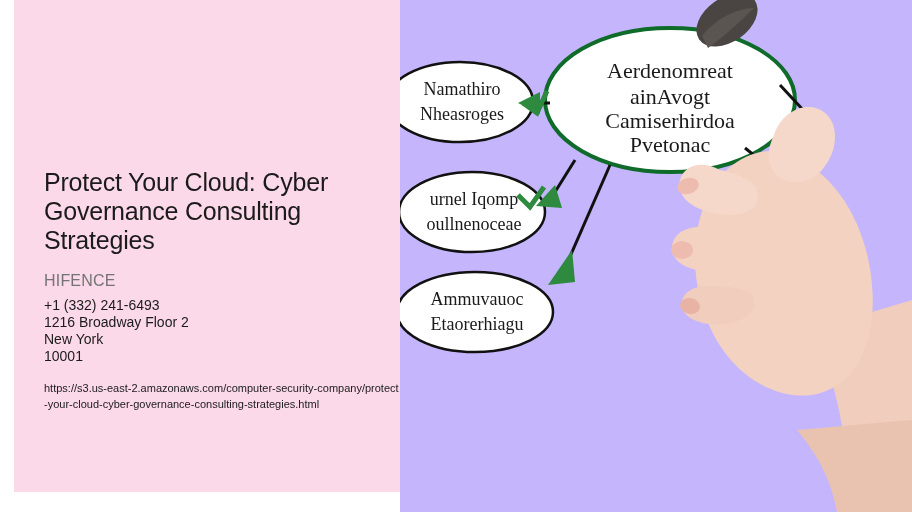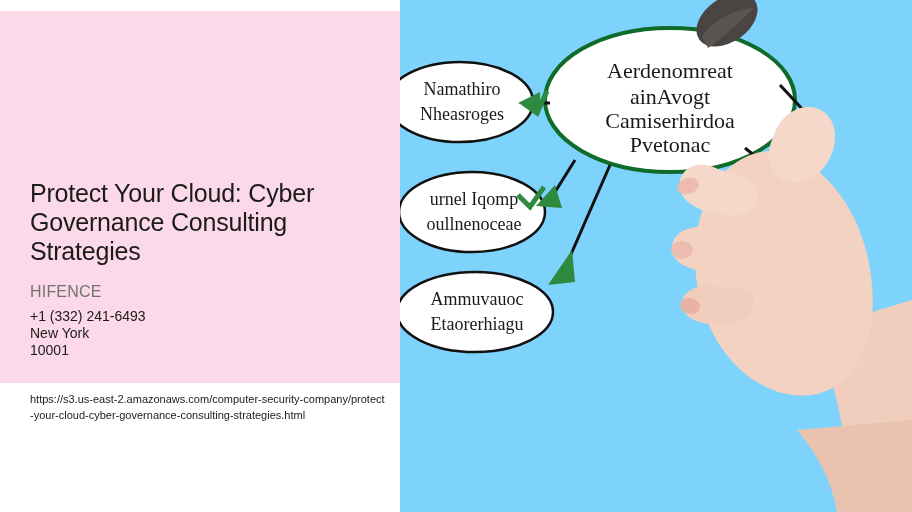--- a/index.html
+++ b/index.html
@@ -15,27 +15,26 @@
   }
   .page {
     position: relative;
     width: 912px;
     height: 512px;
     overflow: hidden;
   }
   
   .left-panel {
     position: absolute;
-    left: 0;
+    left: 14px;
     top: 0;
     width: 400px;
-    height: 372px;
+    height: 492px;
     background: #fcd9e8;
     box-sizing: border-box;
-    margin-top: 11px;
   }
   .title {
     position: absolute;
     left: 30px;
     top: 168px;
     width: 350px;
     font-size: 25px;
     line-height: 29px;
     color: #1b1b1b;
     font-weight: normal;
@@ -68,21 +67,21 @@
     color: #1b1b1b;
     word-break: break-all;
   }
   
   .right-panel {
     position: absolute;
     left: 400px;
     top: 0;
     width: 512px;
     height: 512px;
-    background: #7dd3fc;
+    background: #c4b5fd;
     overflow: hidden;
   }
   .diagram-svg {
     position: absolute;
     left: 0;
     top: 0;
   }
   .hand-svg {
     position: absolute;
     right: 0;
@@ -96,20 +95,21 @@
 </head>
 <body>
 
 <div class="page">
 
   <div class="left-panel">
     <div class="title">Protect Your Cloud: Cyber Governance Consulting Strategies</div>
     <div class="company">HIFENCE</div>
     <div class="contact-lines">
       <div>+1 (332) 241-6493</div>
+      <div>1216 Broadway Floor 2</div>
       <div>New York</div>
       <div>10001</div>
     </div>
     <div class="url">https://s3.us-east-2.amazonaws.com/computer-security-company/protect-your-cloud-cyber-governance-consulting-strategies.html</div>
   </div>
 
   <div class="right-panel">
 
     <svg class="diagram-svg" width="512" height="512" viewBox="0 0 512 512">
 

